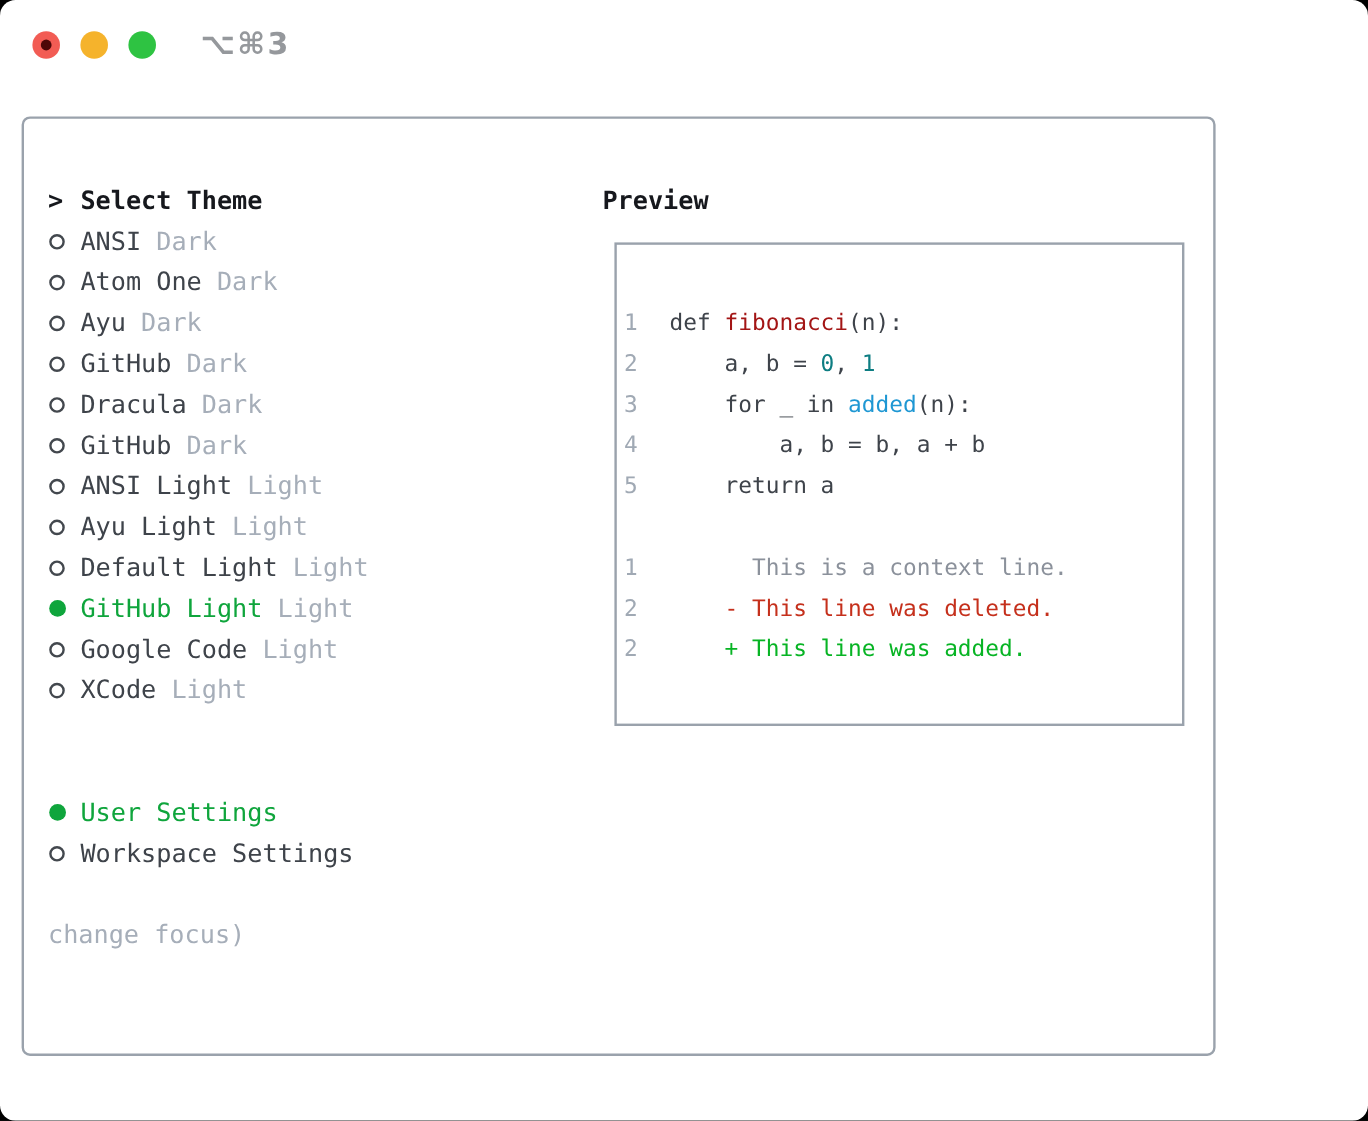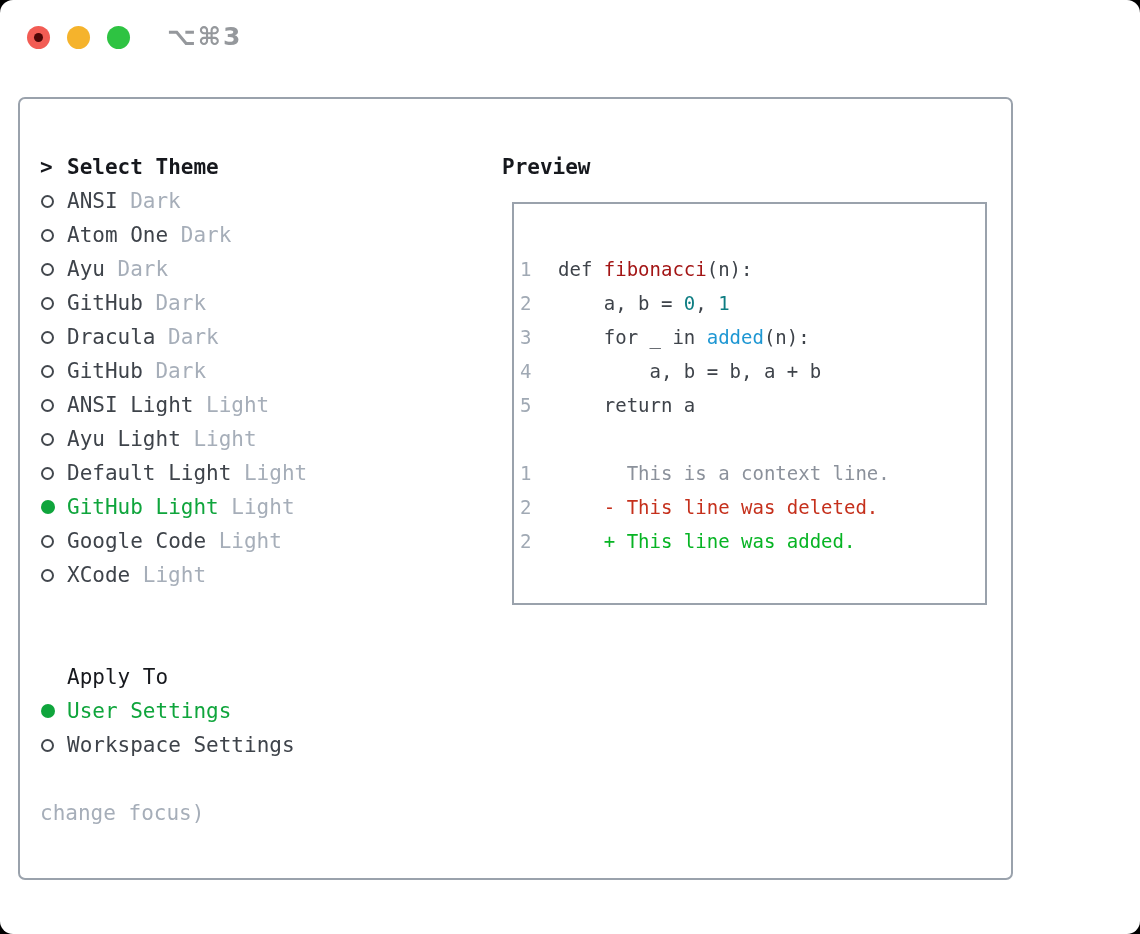--- a/index.html
+++ b/index.html
@@ -178,24 +178,20 @@
           <div class="row">
             <span class="marker-col">
               <span class="radio"></span>
             </span>
             <span class="theme-name">XCode</span>
             <span class="theme-variant">Light</span>
           </div>
         </div>
 
       <div class="apply-block">
-        <div class="row">
-          <span class="marker-col"></span>
-          <span class="apply-label">Apply To</span>
-        </div>
         <div id="apply-list">
             <div class="row selected">
               <span class="marker-col">
                 <span class="radio on"></span>
               </span>
               <span class="opt-name">User Settings</span>
             </div>
             <div class="row">
               <span class="marker-col">
                 <span class="radio"></span>

